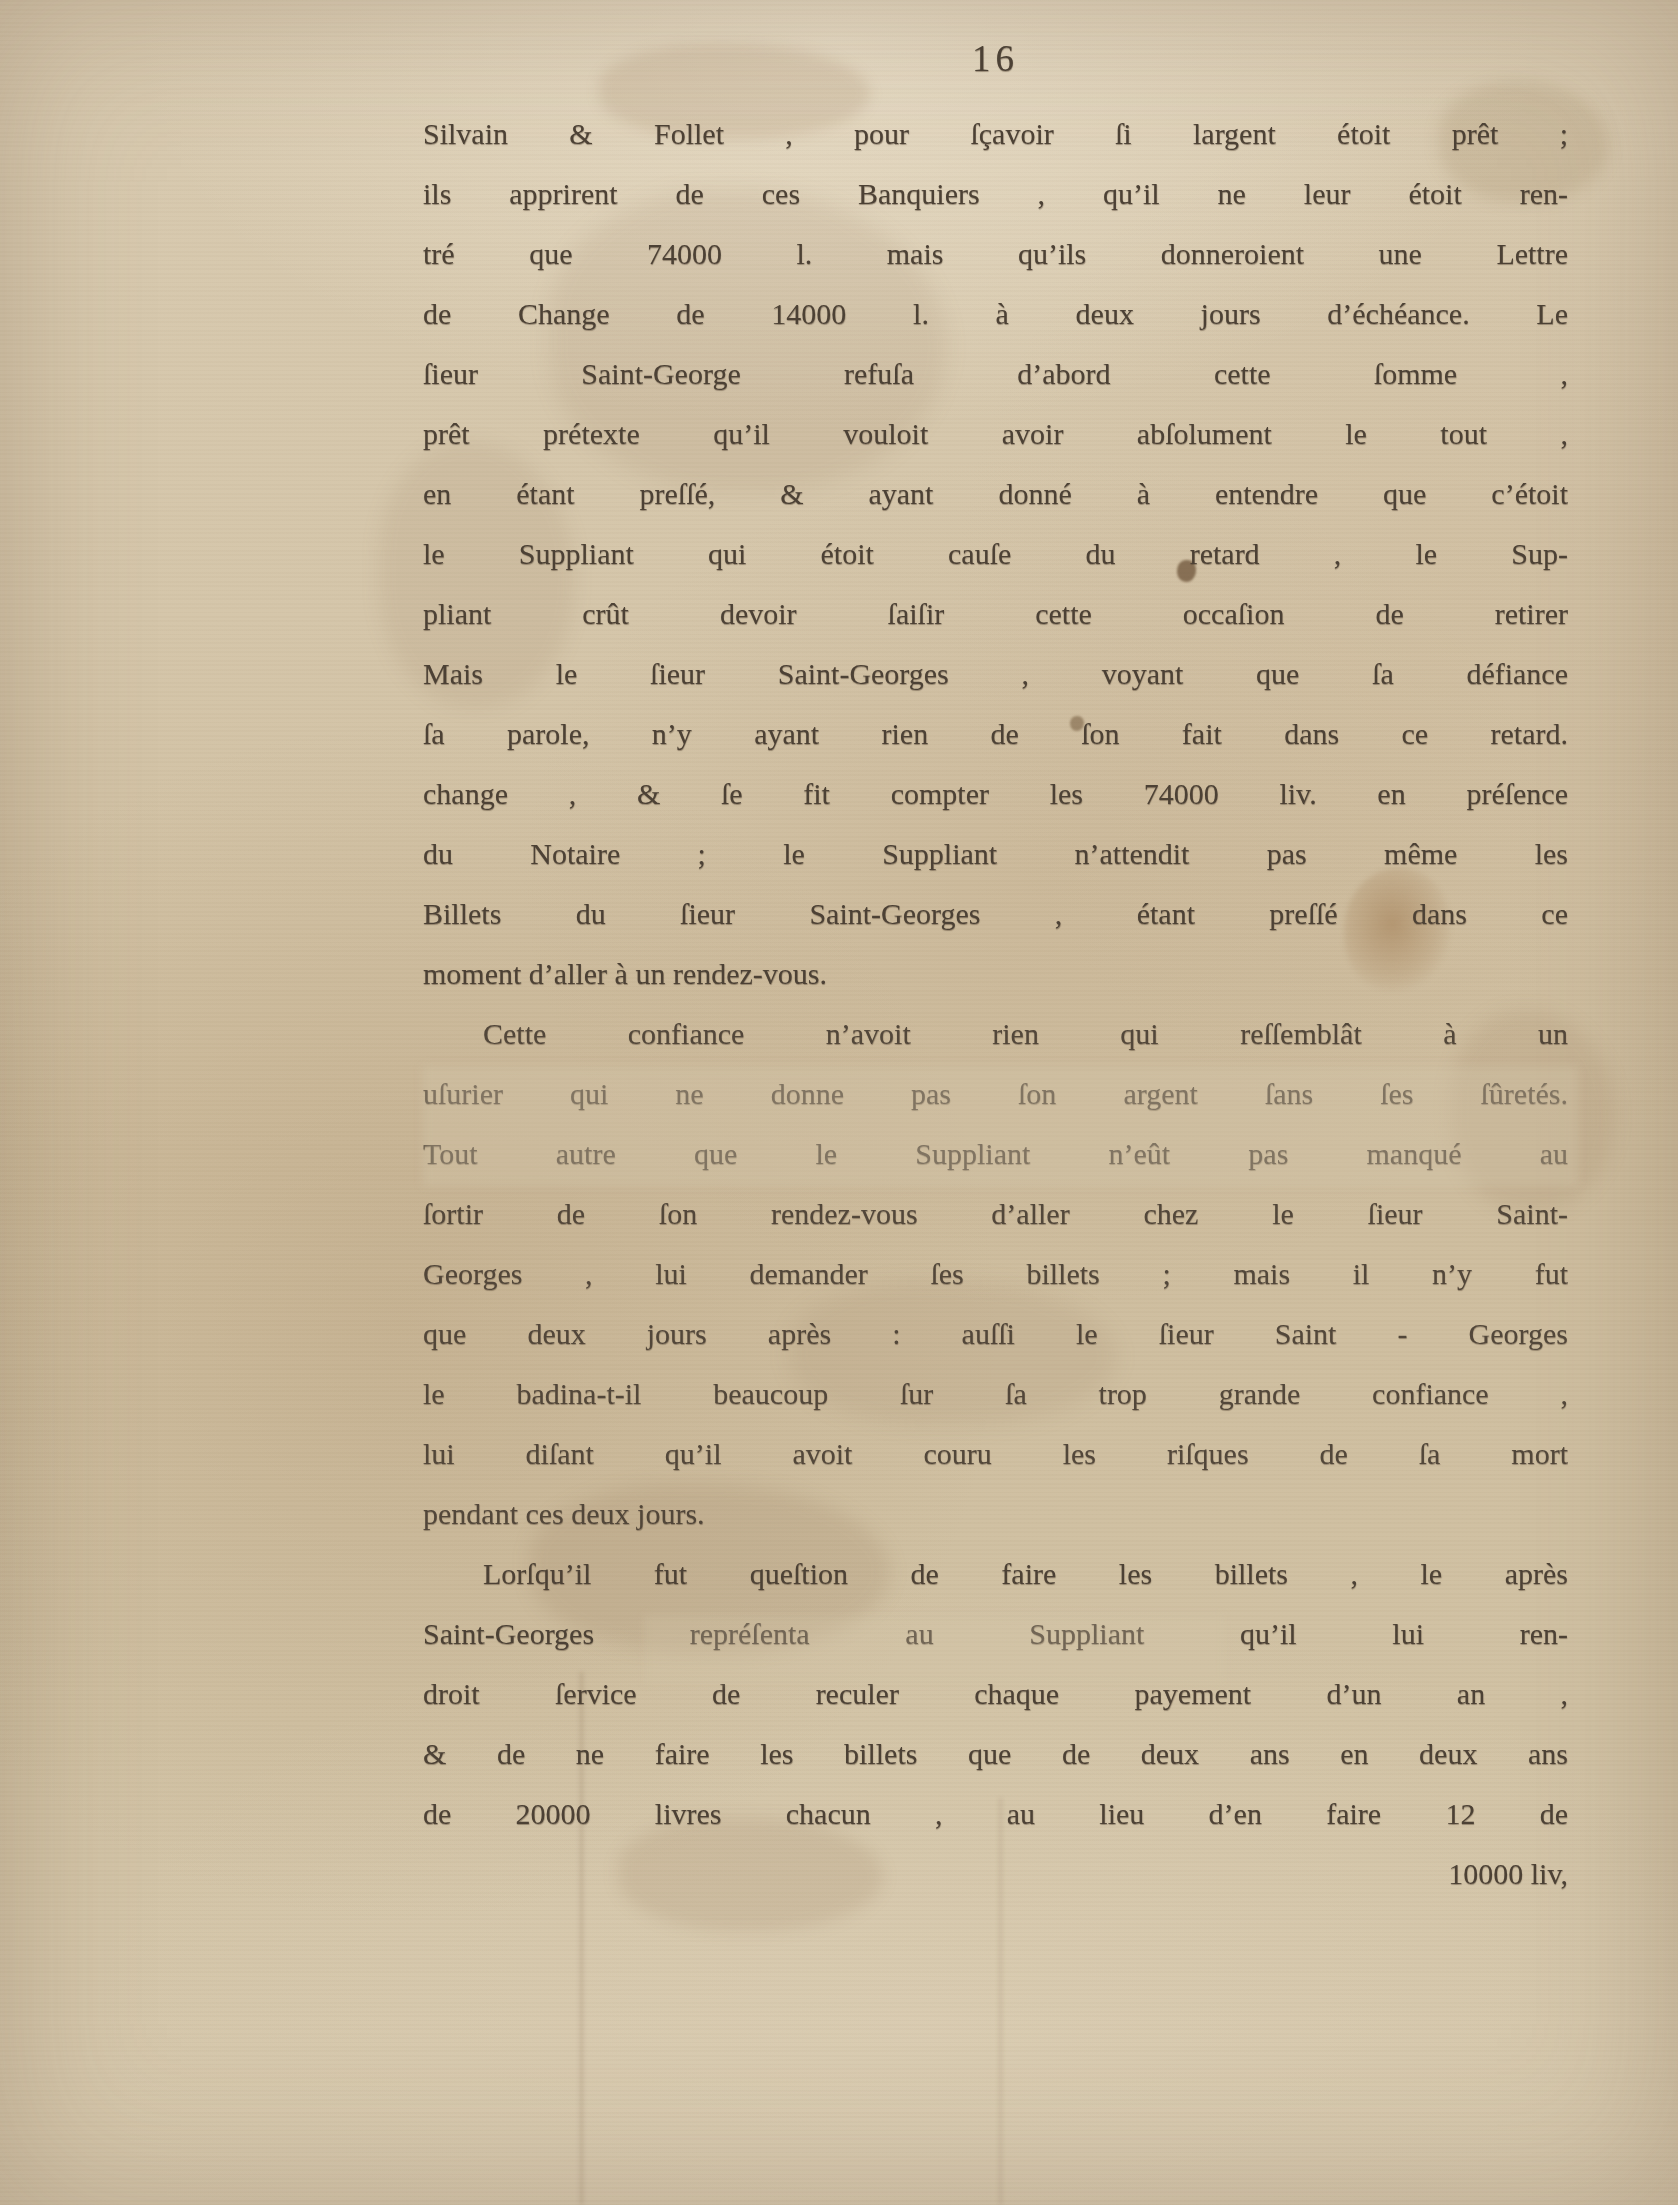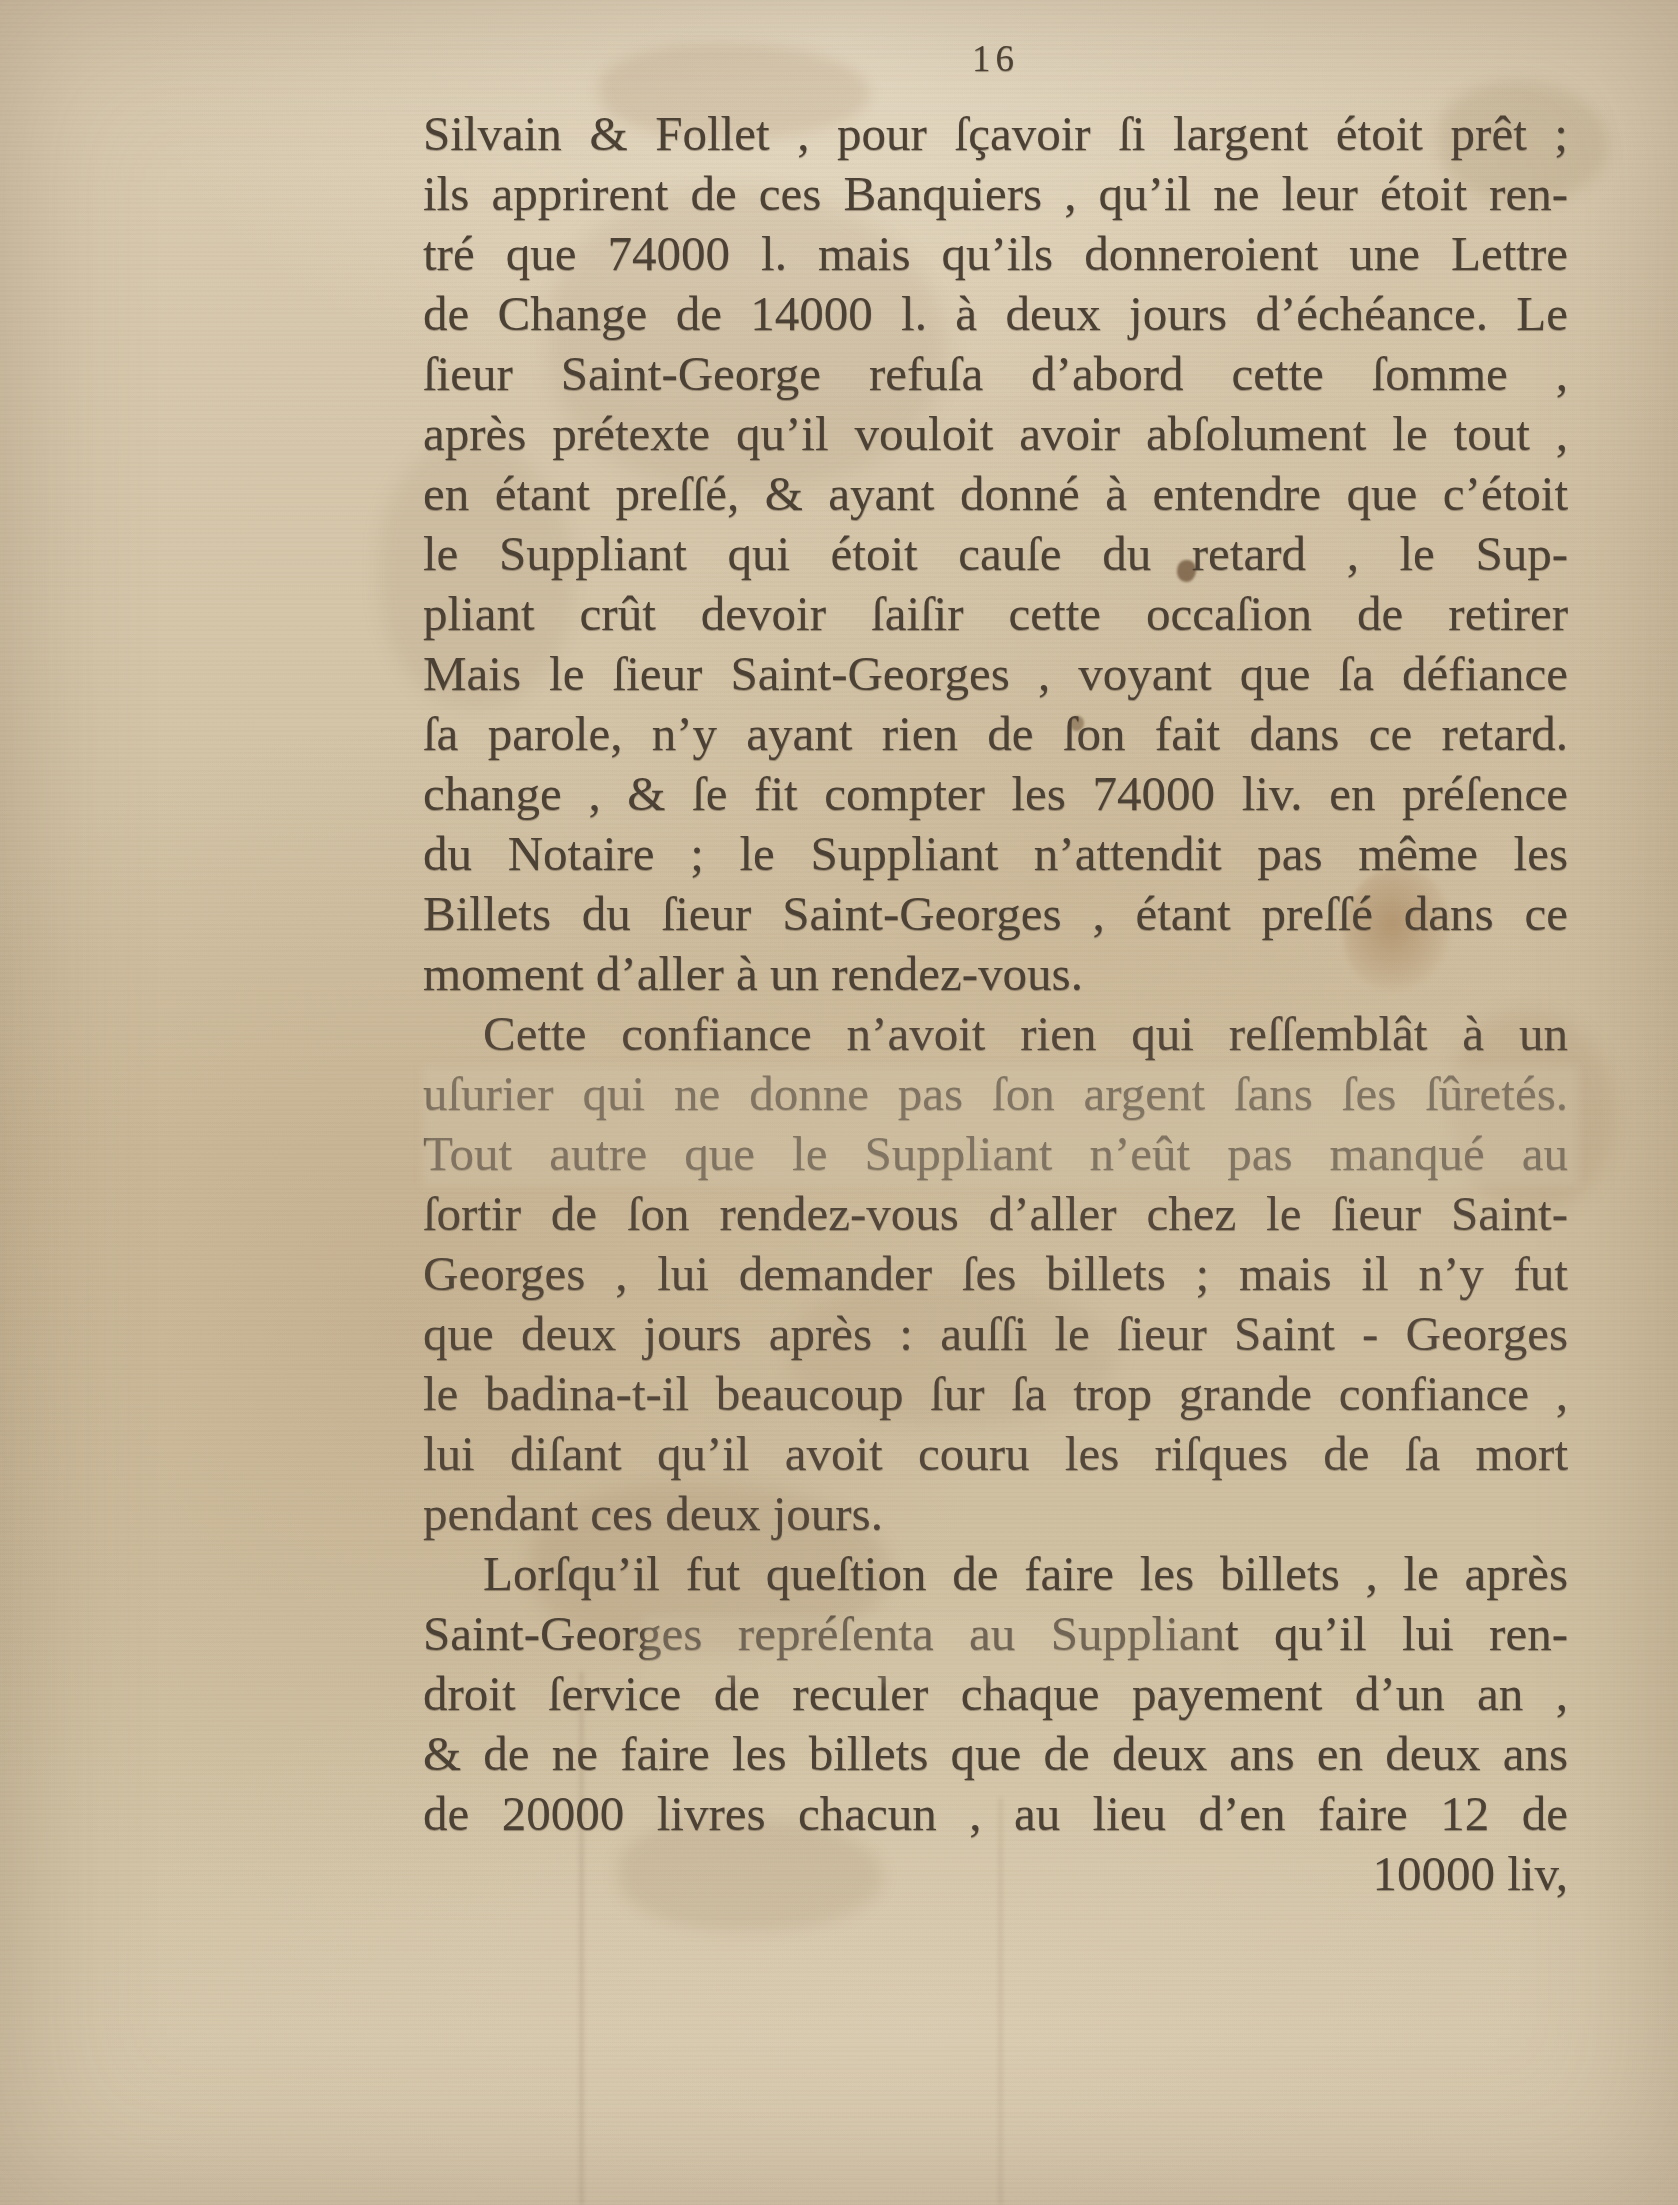--- a/index.html
+++ b/index.html
@@ -76,21 +76,21 @@
     letter-spacing: 5px;
     color: #4c4135;
     text-shadow: 0.3px 0.5px 0.9px rgba(70,55,40,0.45);
   }
   .text-block {
     position: absolute;
     left: 423px;
     top: 104px;
     width: 1145px;
     font-family: "Liberation Serif", "DejaVu Serif", serif;
-    font-size: 49px;
+    font-size: 30px;
     line-height: 60px;
     color: #4c4135;
     text-shadow: 0.3px 0.5px 0.9px rgba(70,55,40,0.45);
   }
   .line {
     height: 60px;
     overflow: hidden;
   }
   .align-justify { text-align: justify; text-align-last: justify; }
   .align-left    { text-align: left;    text-align-last: left; }
@@ -122,21 +122,21 @@
 
   <div class="page-number">16</div>
 
   <div class="text-block">
       <div class="para">
         <div class="line align-justify">Silvain &amp; Follet , pour ſçavoir ſi largent étoit prêt ;</div>
         <div class="line align-justify">ils apprirent de ces Banquiers , qu’il ne leur étoit ren-</div>
         <div class="line align-justify">tré que 74000 l. mais qu’ils donneroient une Lettre</div>
         <div class="line align-justify">de Change de 14000 l. à deux jours d’échéance. Le</div>
         <div class="line align-justify">ſieur Saint-George refuſa d’abord cette ſomme ,</div>
-        <div class="line align-justify">après prétexte qu’il vouloit avoir abſolument le tout ,</div>
+        <div class="line align-justify">prêt prétexte qu’il vouloit avoir abſolument le tout ,</div>
         <div class="line align-justify">en étant preſſé, &amp; ayant donné à entendre que c’étoit</div>
         <div class="line align-justify">le Suppliant qui étoit cauſe du retard , le Sup-</div>
         <div class="line align-justify">pliant crût devoir ſaiſir cette occaſion de retirer</div>
         <div class="line align-justify">Mais le ſieur Saint-Georges , voyant que ſa défiance</div>
         <div class="line align-justify">ſa parole, n’y ayant rien de ſon fait dans ce retard.</div>
         <div class="line align-justify">change , &amp; ſe fit compter les 74000 liv. en préſence</div>
         <div class="line align-justify">du Notaire ; le Suppliant n’attendit pas même les</div>
         <div class="line align-justify">Billets du ſieur Saint-Georges , étant preſſé dans ce</div>
         <div class="line align-left">moment d’aller à un rendez-vous.</div>
       </div>

